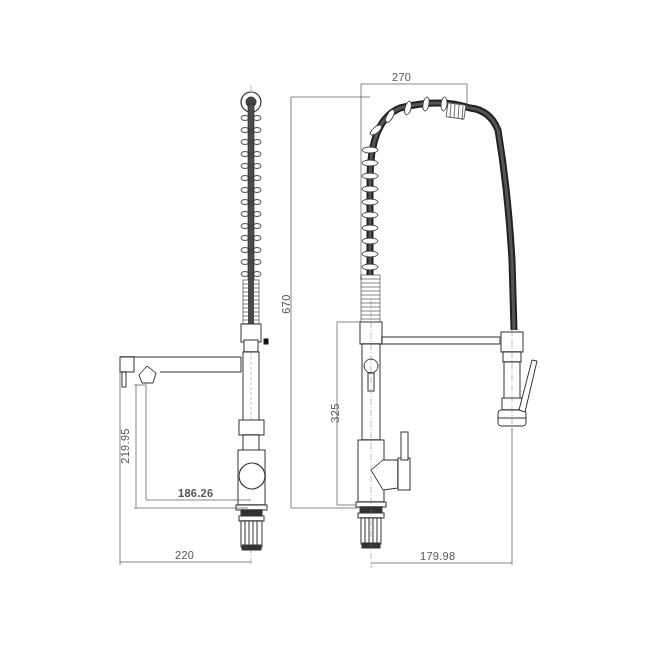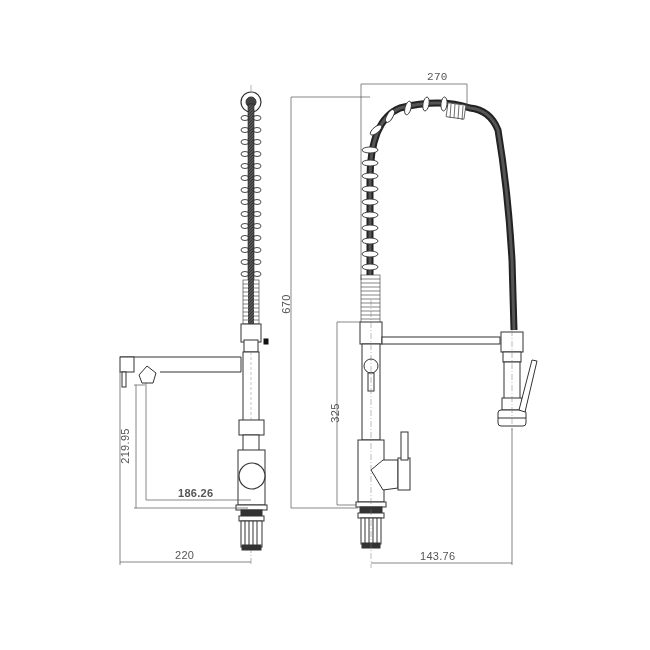--- a/index.html
+++ b/index.html
@@ -213,16 +213,16 @@
     <line x1="371" y1="563" x2="512" y2="563"></line>
     <line x1="512" y1="428" x2="512" y2="565"></line>
   </g>
 </svg>
 
 
 <div class="lbl vert" style="left:107px;top:440px;">219.95</div>
 <div class="lbl" style="left:178px;top:487px;font-weight:bold;">186.26</div>
 <div class="lbl" style="left:175px;top:549px;">220</div>
 <div class="lbl vert" style="left:276px;top:298px;">670</div>
-<div class="lbl" style="left:427px;top:71px;font-family:Liberation Mono, monospace;">270</div>
+<div class="lbl" style="left:392px;top:71px;">270</div>
 <div class="lbl vert" style="left:325px;top:407px;">325</div>
-<div class="lbl" style="left:420px;top:550px;">143.76</div>
+<div class="lbl" style="left:420px;top:550px;">179.98</div>
 </div>
 
 </body></html>

